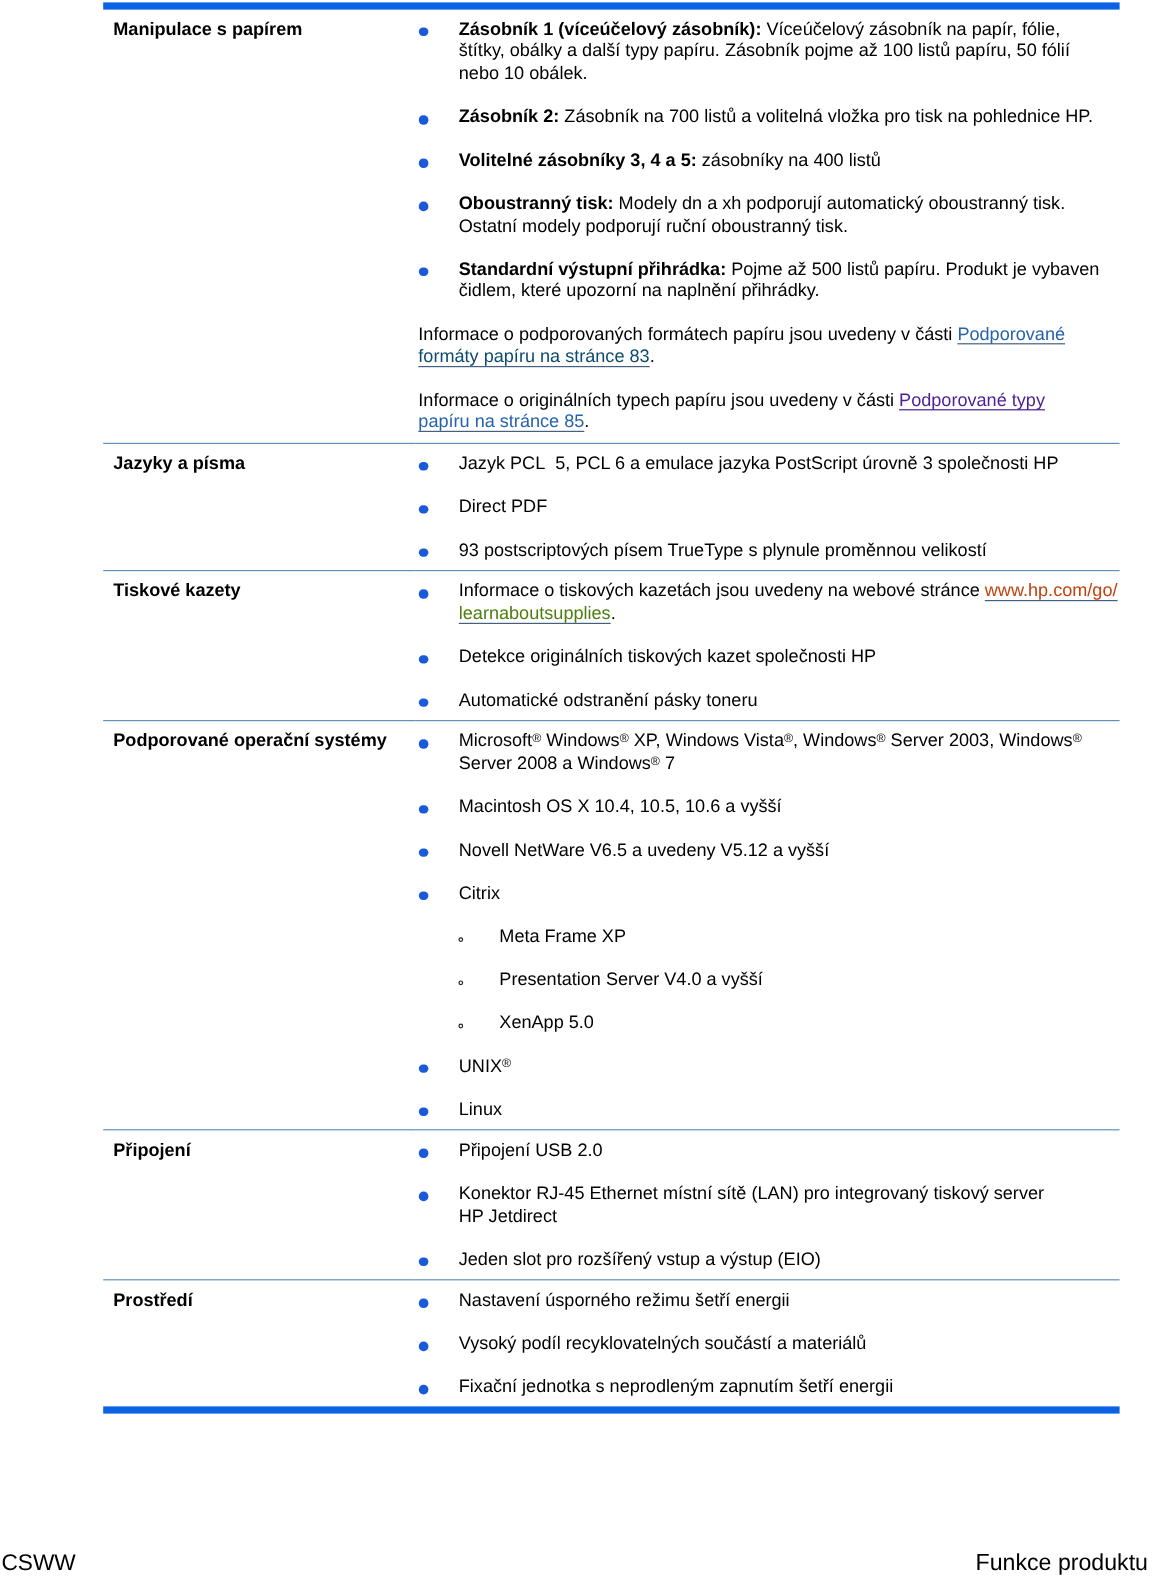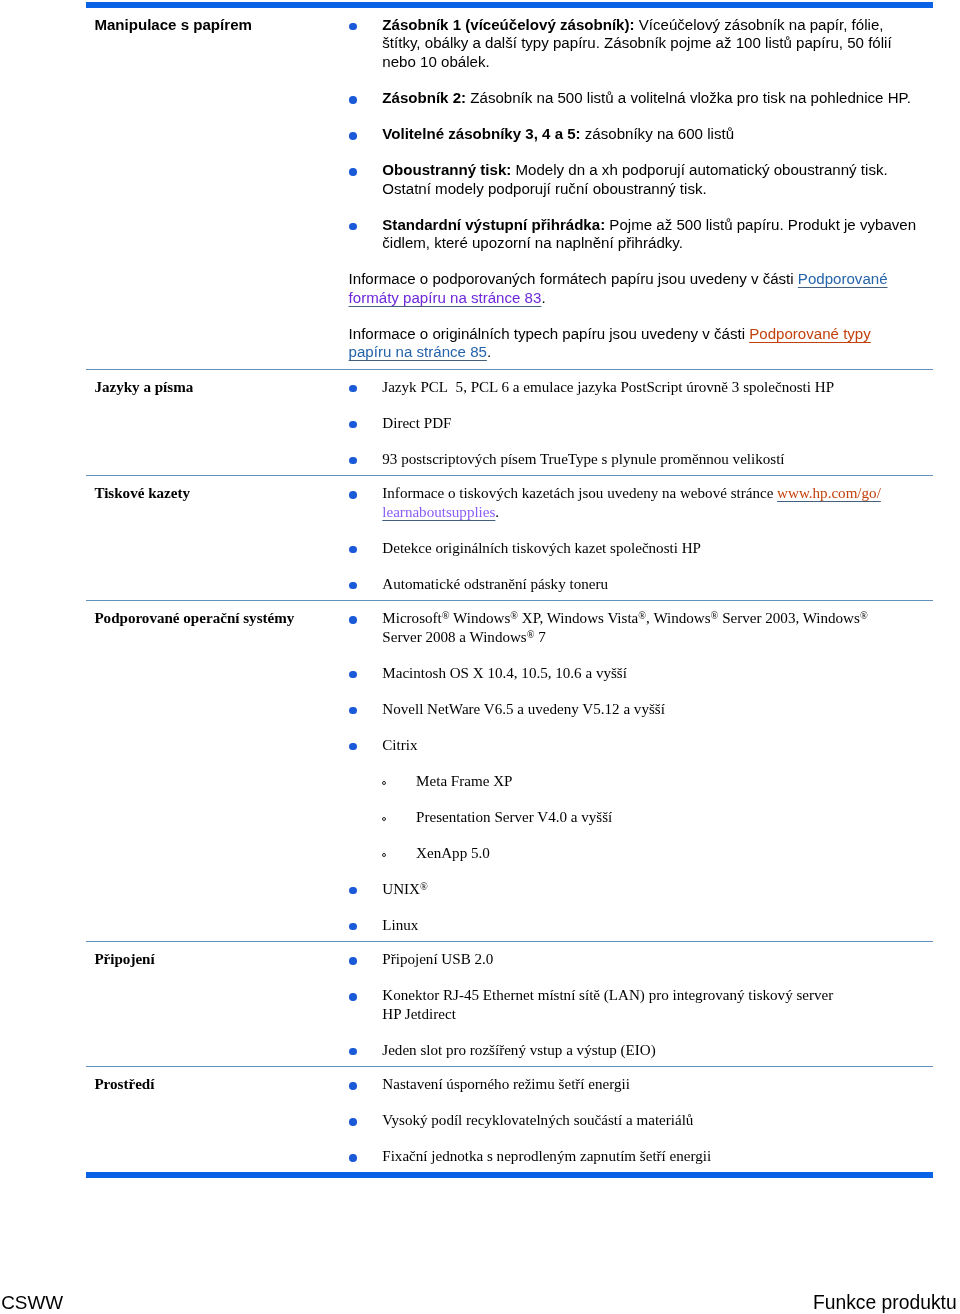--- a/index.html
+++ b/index.html
@@ -25,21 +25,21 @@
     position:absolute;
     left:86px; top:8px;
     width:847px;
     border-collapse:collapse;
     table-layout:fixed;
   }
   .spec-table td { vertical-align:top; }
   .col-label { width:260px; }
   .col-body  { width:587px; }
 
-  tr.sep > td { border-top:1px solid #6391bd;font-family:Liberation Serif, serif; }
+  tr.sep > td { border-top:1px solid #6391bd; }
 
   .spec-table td.label {
     font-weight:bold; line-height:18.62px;
     padding:7.74px 8px 7.04px 8.4px;
     white-space:nowrap;
   }
 
   .spec-table td.body-cell { padding:7.74px 0 7.04px 0; line-height:18.62px;margin-left:34px; }
 
   ul.lvl1 { list-style:none; margin:0; padding:0; }
@@ -92,44 +92,44 @@
     <colgroup>
         <col class="col-label">
         <col class="col-body">
       </colgroup>
     <tbody id="tbody">
         <tr>
           <td class="label">Manipulace s papírem</td>
           <td class="body-cell">
             <ul class="lvl1">
               <li><span class="b1" style="background: rgb(26, 90, 216);"></span><b>Zásobník 1 (víceúčelový zásobník):</b><span> Víceúčelový zásobník na papír, fólie,</span><br><span>štítky, obálky a další typy papíru. Zásobník pojme až 100 listů papíru, 50 fólií</span><br><span>nebo 10 obálek.</span></li>
-              <li><span class="b1" style="background: rgb(26, 90, 216);"></span><b>Zásobník 2:</b><span> Zásobník na 500 listů a volitelná vložka pro tisk na pohlednice HP.</span></li>
-              <li><span class="b1" style="background: rgb(26, 90, 216);"></span><b>Volitelné zásobníky 3, 4 a 5:</b><span> zásobníky na 600 listů</span></li>
+              <li><span class="b1" style="background: rgb(26, 90, 216);"></span><b>Zásobník 2:</b><span> Zásobník na 700 listů a volitelná vložka pro tisk na pohlednice HP.</span></li>
+              <li><span class="b1" style="background: rgb(26, 90, 216);"></span><b>Volitelné zásobníky 3, 4 a 5:</b><span> zásobníky na 400 listů</span></li>
               <li><span class="b1" style="background: rgb(26, 90, 216);"></span><b>Oboustranný tisk:</b><span> Modely dn a xh podporují automatický oboustranný tisk.</span><br><span>Ostatní modely podporují ruční oboustranný tisk.</span></li>
               <li><span class="b1" style="background: rgb(26, 90, 216);"></span><b>Standardní výstupní přihrádka:</b><span> Pojme až 500 listů papíru. Produkt je vybaven</span><br><span>čidlem, které upozorní na naplnění přihrádky.</span></li>
             </ul>
-            <p class="note"><span>Informace o podporovaných formátech papíru jsou uvedeny v části </span><a class="lnk" style="color: rgb(37, 99, 171); text-decoration-color: rgb(68, 96, 126);">Podporované</a><br><a class="lnk" style="color: #6d28d9; text-decoration-color: rgb(68, 96, 126);">formáty papíru na stránce 83</a><span>.</span></p>
-            <p class="note"><span>Informace o originálních typech papíru jsou uvedeny v části </span><a class="lnk" style="color: #c2410c; text-decoration-color: rgb(68, 96, 126); text-decoration: underline;">Podporované typy</a><br><a class="lnk" style="color: rgb(37, 99, 171); text-decoration-color: rgb(68, 96, 126);">papíru na stránce 85</a><span>.</span></p>
+            <p class="note"><span>Informace o podporovaných formátech papíru jsou uvedeny v části </span><a class="lnk" style="color: rgb(37, 99, 171); text-decoration-color: rgb(68, 96, 126);">Podporované</a><br><a class="lnk" style="color: #0c4a6e; text-decoration-color: rgb(68, 96, 126);">formáty papíru na stránce 83</a><span>.</span></p>
+            <p class="note"><span>Informace o originálních typech papíru jsou uvedeny v části </span><a class="lnk" style="color: #4c1d95; text-decoration-color: rgb(68, 96, 126); text-decoration: underline;">Podporované typy</a><br><a class="lnk" style="color: rgb(37, 99, 171); text-decoration-color: rgb(68, 96, 126);">papíru na stránce 85</a><span>.</span></p>
           </td>
         </tr>
         <tr class="sep">
           <td class="label" style="border-top-color: rgb(99, 145, 189);">Jazyky a písma</td>
           <td class="body-cell" style="border-top-color: rgb(99, 145, 189);">
             <ul class="lvl1">
               <li><span class="b1" style="background: rgb(26, 90, 216);"></span><span>Jazyk PCL&nbsp; 5, PCL 6 a emulace jazyka PostScript úrovně 3 společnosti HP</span></li>
               <li><span class="b1" style="background: rgb(26, 90, 216);"></span><span>Direct PDF</span></li>
               <li><span class="b1" style="background: rgb(26, 90, 216);"></span><span>93 postscriptových písem TrueType s plynule proměnnou velikostí</span></li>
             </ul>
           </td>
         </tr>
         <tr class="sep">
           <td class="label" style="border-top-color: rgb(99, 145, 189);">Tiskové kazety</td>
           <td class="body-cell" style="border-top-color: rgb(99, 145, 189);">
             <ul class="lvl1">
-              <li><span class="b1" style="background: rgb(26, 90, 216);"></span><span>Informace o tiskových kazetách jsou uvedeny na webové stránce </span><a class="lnk" style="color: #c2410c; text-decoration-color: rgb(68, 96, 126);">www.hp.com/go/</a><br><a class="lnk" style="color: #8b5cf6; text-decoration-color: rgb(68, 96, 126);">learnaboutsupplies</a><span>.</span></li>
+              <li><span class="b1" style="background: rgb(26, 90, 216);"></span><span>Informace o tiskových kazetách jsou uvedeny na webové stránce </span><a class="lnk" style="color: #c2410c; text-decoration-color: rgb(68, 96, 126);">www.hp.com/go/</a><br><a class="lnk" style="color: #4d7c0f; text-decoration-color: rgb(68, 96, 126);">learnaboutsupplies</a><span>.</span></li>
               <li><span class="b1" style="background: rgb(26, 90, 216);"></span><span>Detekce originálních tiskových kazet společnosti HP</span></li>
               <li><span class="b1" style="background: rgb(26, 90, 216);"></span><span>Automatické odstranění pásky toneru</span></li>
             </ul>
           </td>
         </tr>
         <tr class="sep">
           <td class="label" style="border-top-color: rgb(99, 145, 189);">Podporované operační systémy</td>
           <td class="body-cell" style="border-top-color: rgb(99, 145, 189);">
             <ul class="lvl1">
               <li><span class="b1" style="background: rgb(26, 90, 216);"></span><span>Microsoft</span><sup>®</sup><span> Windows</span><sup>®</sup><span> XP, Windows Vista</span><sup>®</sup><span>, Windows</span><sup>®</sup><span> Server 2003, Windows</span><sup>®</sup><br><span>Server 2008 a Windows</span><sup>®</sup><span> 7</span></li>

